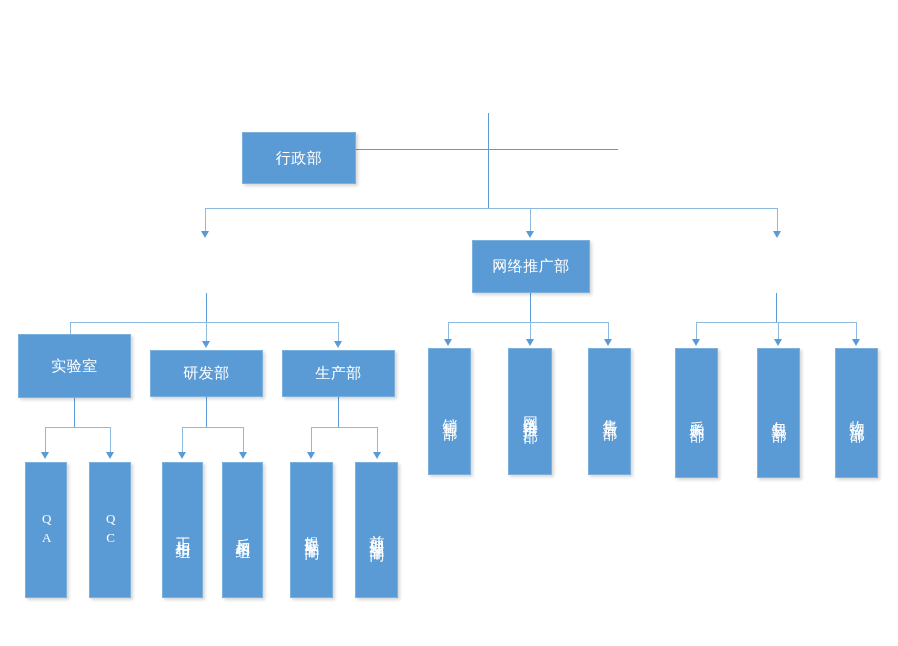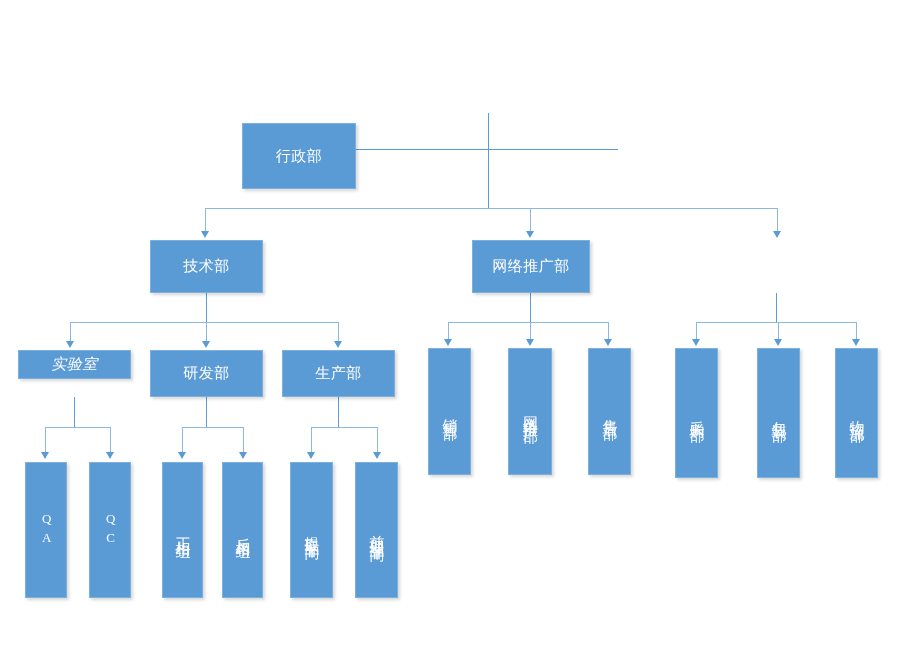--- a/index.html
+++ b/index.html
@@ -127,26 +127,25 @@
   <div class="arrow" style="left:239px; top:452px;"></div>
 
   <div class="ln v" style="left:338px; top:397px; height:30px;"></div>
   <div class="ln h light" style="left:311px; top:427px; width:66px;"></div>
   <div class="ln v light" style="left:311px; top:427px; height:26px;"></div>
   <div class="arrow" style="left:307px; top:452px;"></div>
   <div class="ln v light" style="left:377px; top:427px; height:26px;"></div>
   <div class="arrow" style="left:373px; top:452px;"></div>
 
 
-  <div class="node horiz" style="left:242px; top:123px; width:114px; height:66px;">行政部</div>
+  <div class="node horiz" style="left:242px; top:132px; width:114px; height:52px;">行政部</div>
 
-  <div class="node horiz" style="left:150px; top:240px; width:113px; height:53px;">技术部</div>
   <div class="node horiz" style="left:472px; top:240px; width:118px; height:53px;">网络推广部</div>
 
-  <div class="node horiz" style="left:18px; top:350px; width:113px; height:29px;font-style:italic;">实验室</div>
+  <div class="node horiz" style="left:18px; top:334px; width:113px; height:64px;">实验室</div>
   <div class="node horiz" style="left:282px; top:350px; width:113px; height:47px;">生产部</div>
   <div class="node horiz" style="left:150px; top:350px; width:113px; height:47px;">研发部</div>
 
   <div class="node vert" style="left:428px; top:348px; width:43px; height:127px;">销售部</div>
   <div class="node vert" style="left:508px; top:348px; width:44px; height:127px;">网络推广部</div>
   <div class="node vert" style="left:588px; top:348px; width:43px; height:127px;">售后部</div>
 
   <div class="node vert" style="left:675px; top:348px; width:43px; height:130px;">采购部</div>
   <div class="node vert" style="left:757px; top:348px; width:43px; height:130px;">包装部</div>
   <div class="node vert" style="left:835px; top:348px; width:43px; height:130px;">物流部</div>

